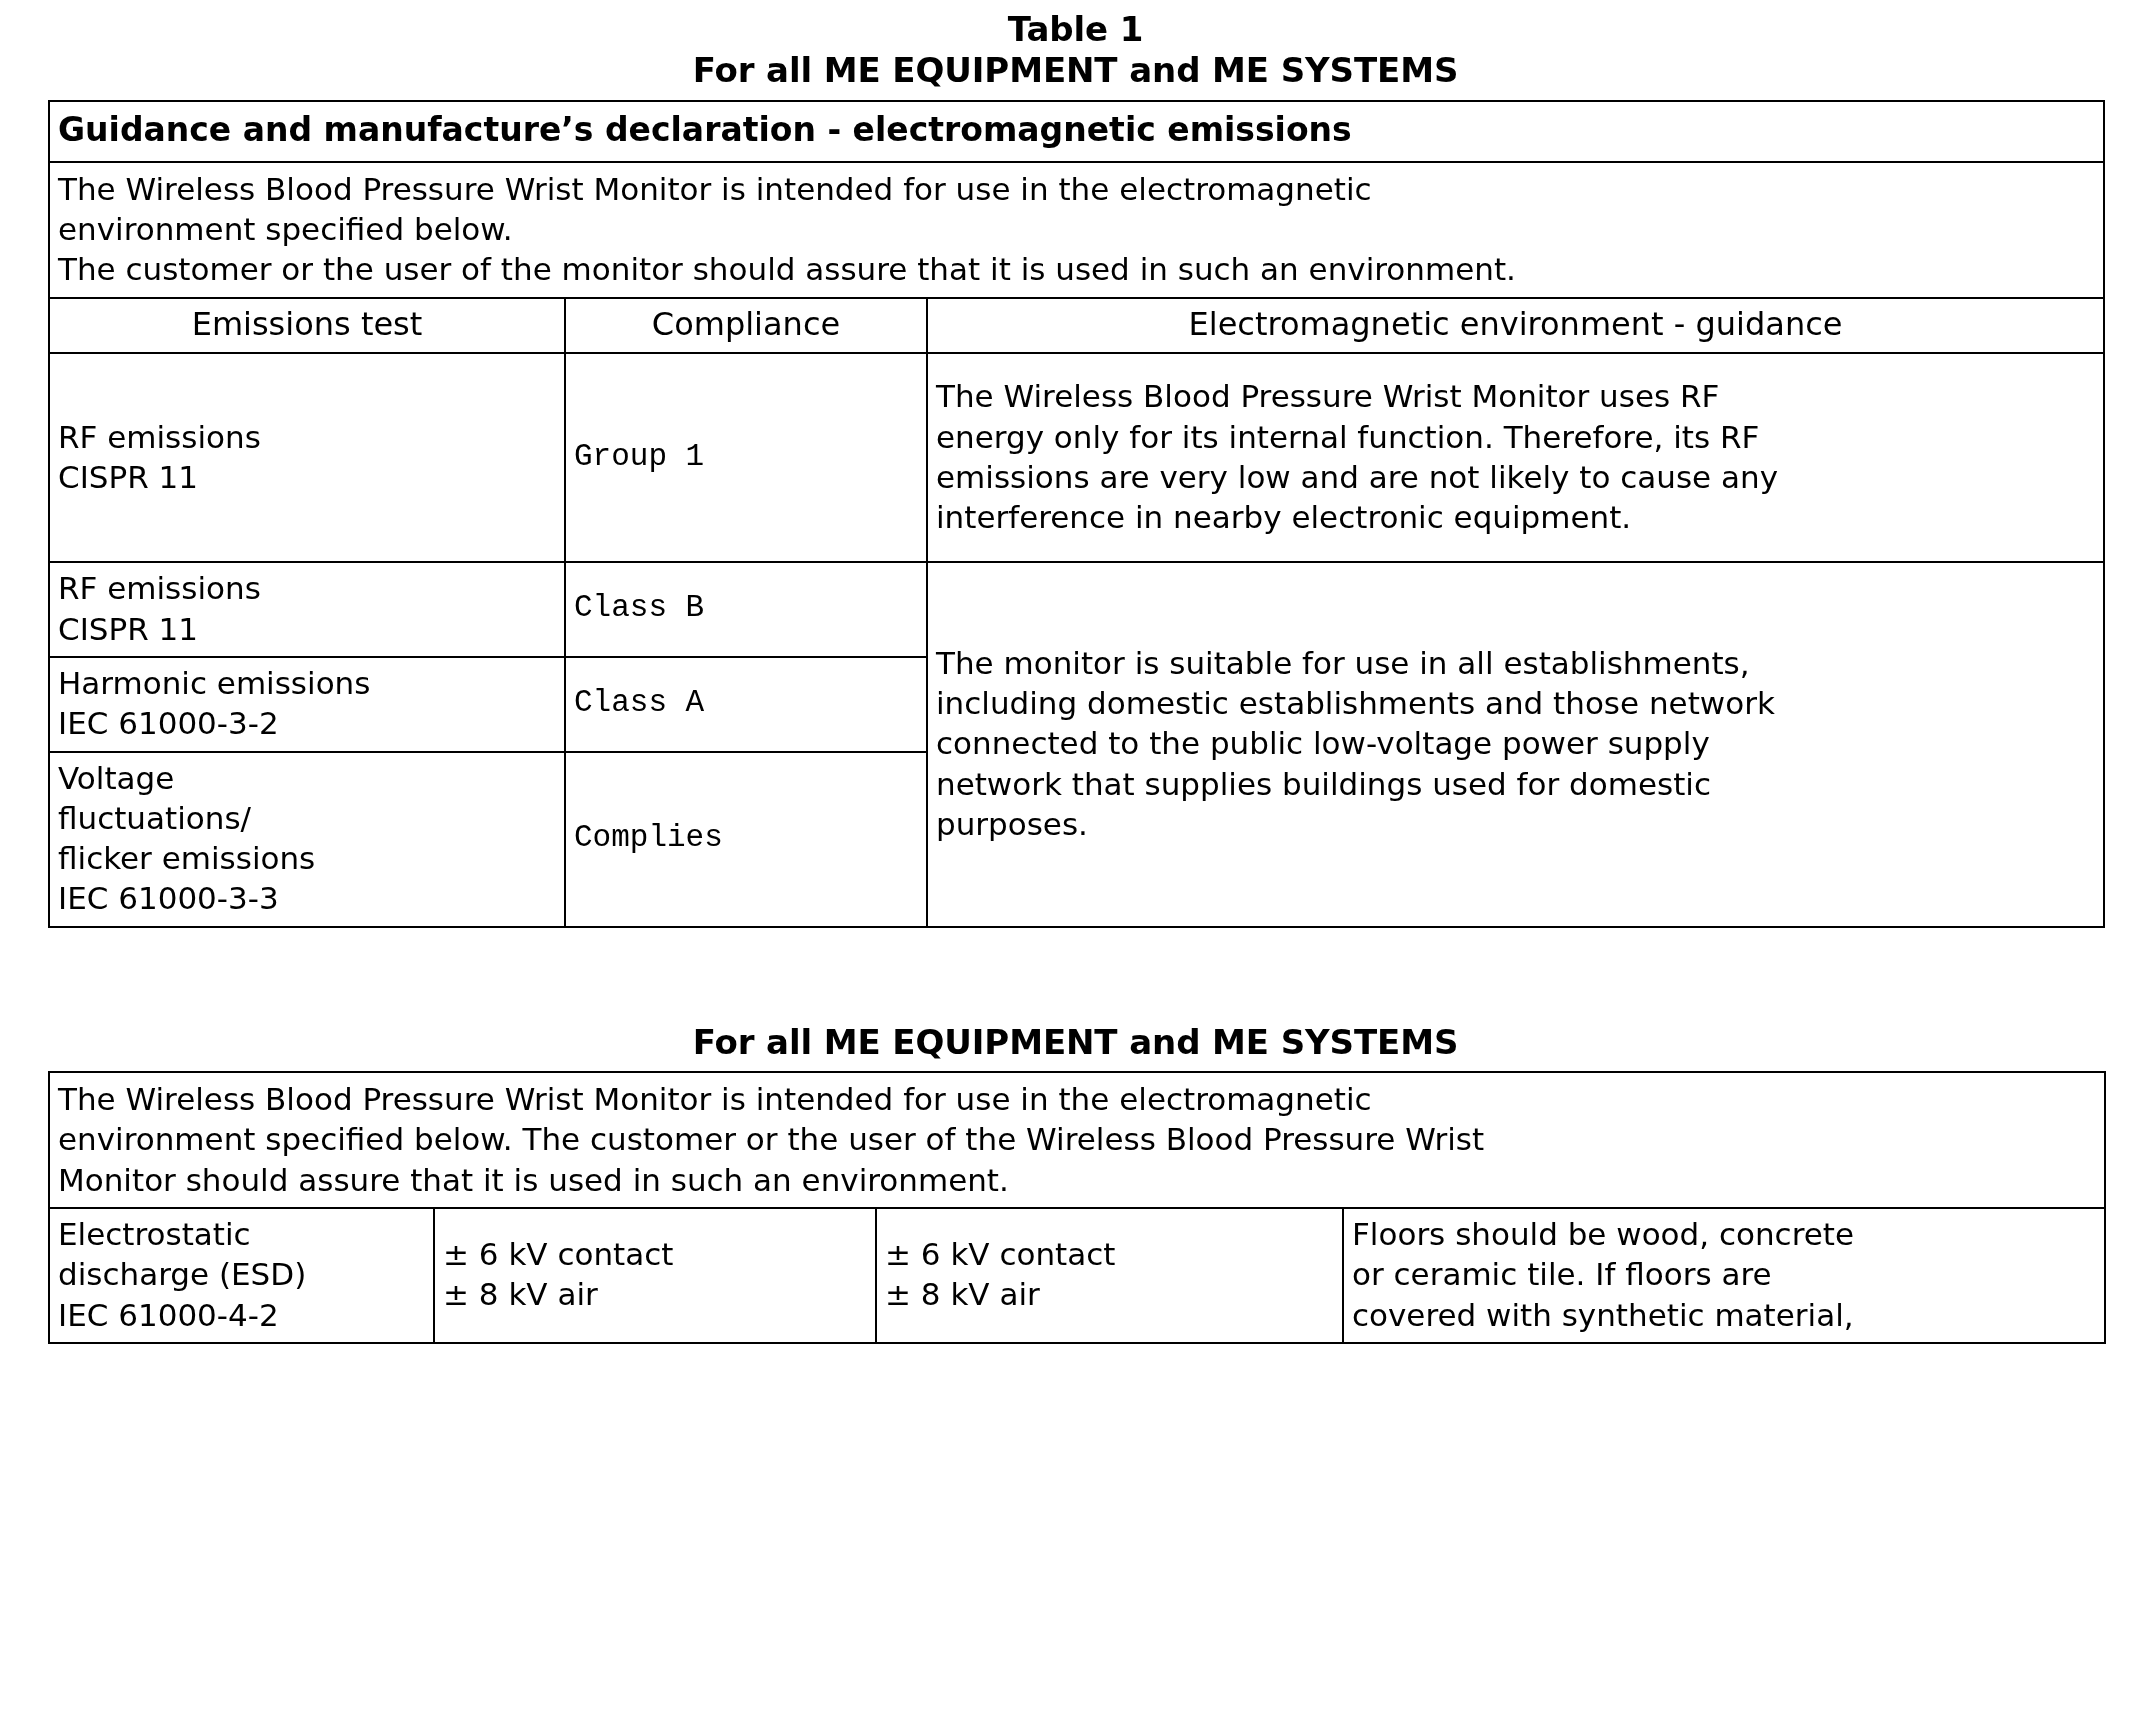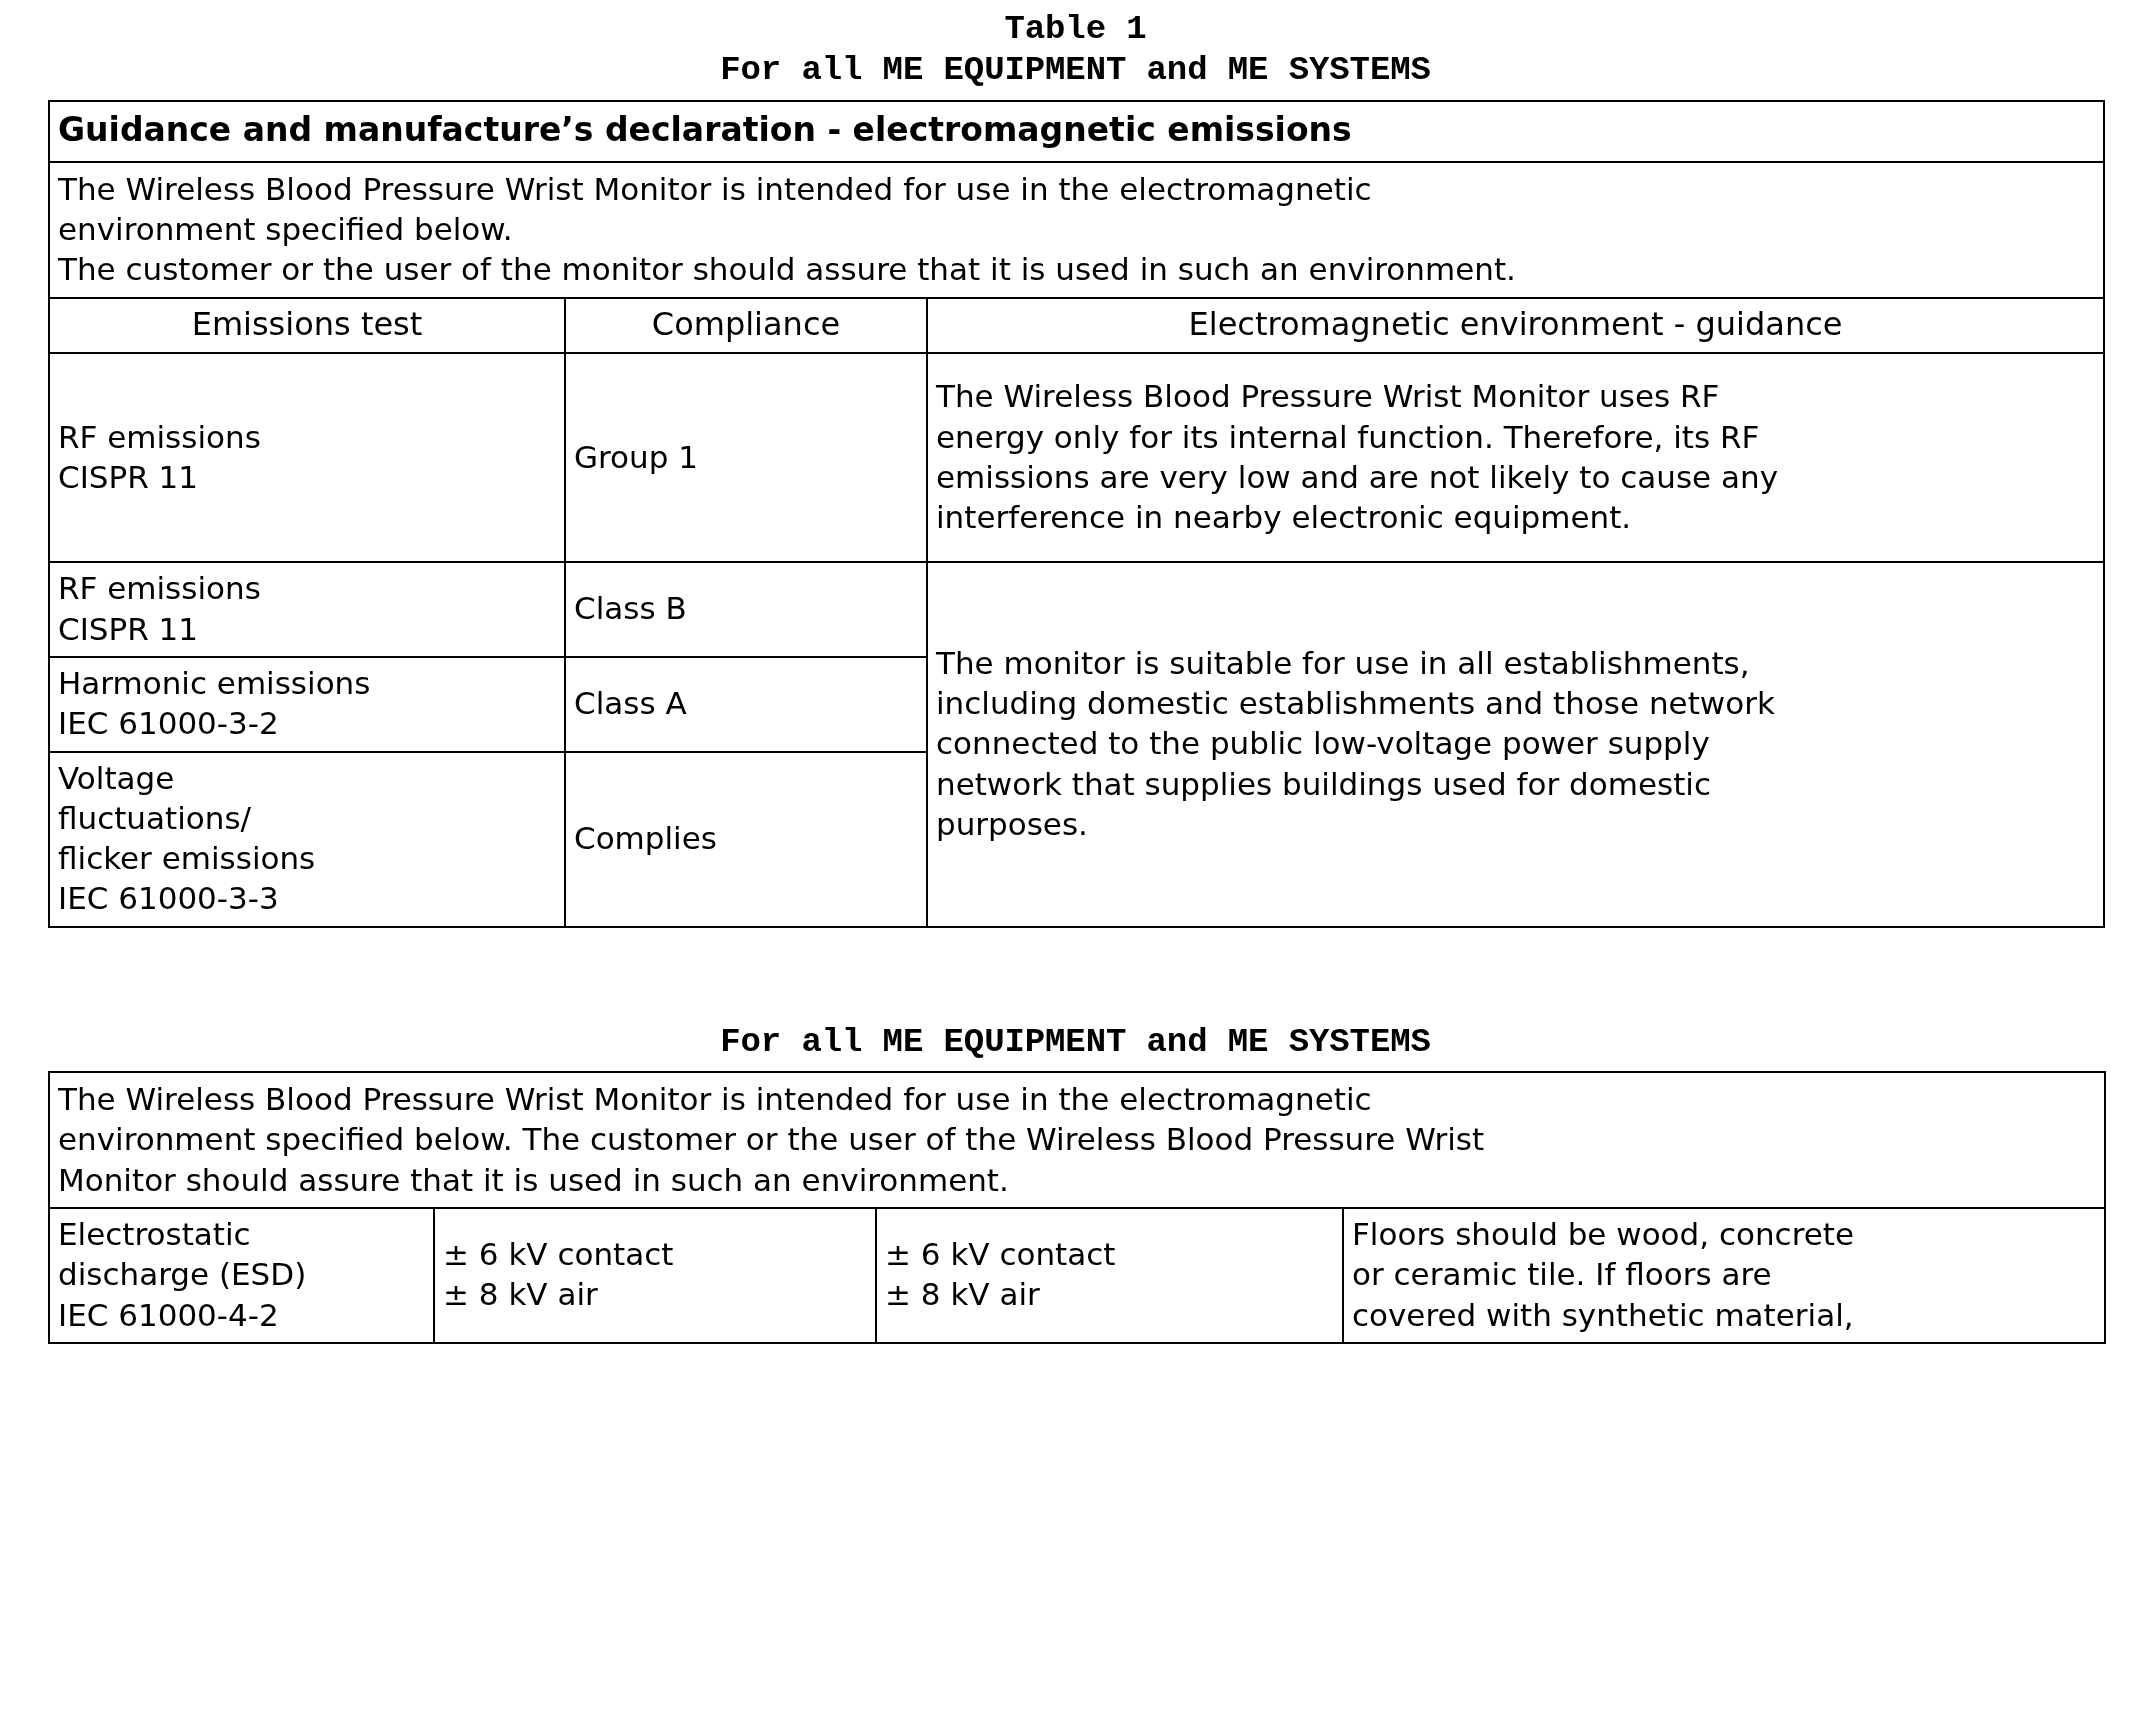--- a/index.html
+++ b/index.html
@@ -25,21 +25,20 @@
   
   .tbl-title {
     text-align: center;
     font-weight: bold;
     font-size: 34px;
     line-height: 1.22;
     letter-spacing: -0.1px;
   }
   .tbl-title .ln {
     display: block;
-    font-family: Liberation Mono, monospace;
   }
   #table1-title { padding-top: 9px; }
   #table2-title { padding-top: 20px; }
 
   
   table.emc {
     width: 100%;
     border-collapse: collapse;
     table-layout: fixed;
     margin-top: 8px;
@@ -66,20 +65,21 @@
     padding-top: 6px !important;
     padding-bottom: 7px !important;
   }
   .colhead {
     text-align: center !important;
     font-weight: bold;
     font-size: 32px !important;
   }
   .ctr {
     text-align: center;
+    font-family: Liberation Mono, monospace;
   }
   .cell-lines .ln {
     display: block;
   }
   .tall-1 { height: 209px; }
   .tall-2 { height: 89px; }
   .tall-3 { height: 89px; }
   .tall-4 { height: 149px; }
 
   

